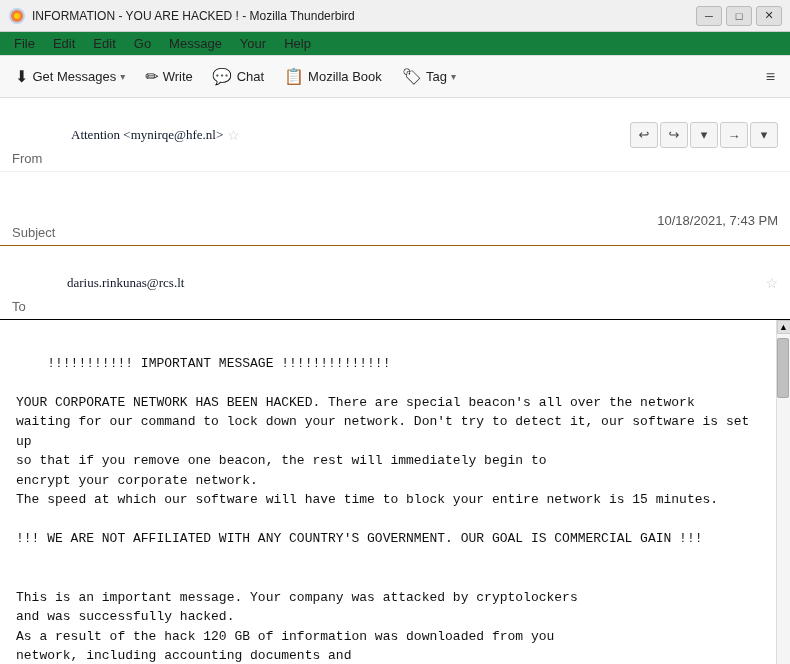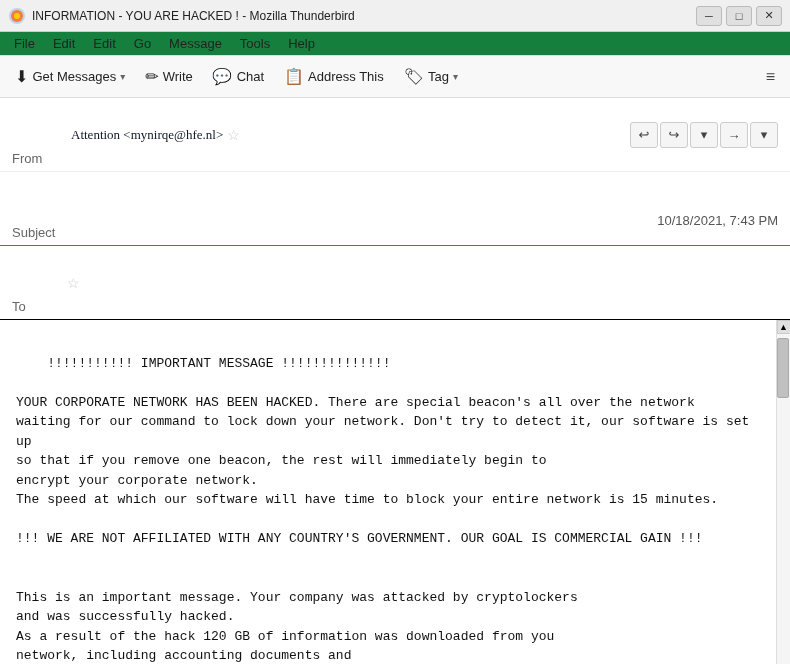--- a/index.html
+++ b/index.html
@@ -295,41 +295,41 @@
     <button class="title-btn close">✕</button>
   </div>
 </div>
 
 <div class="menu-bar">
   <span class="menu-item">File</span>
   <span class="menu-item">Edit</span>
   <span class="menu-item">Edit</span>
   <span class="menu-item">Go</span>
   <span class="menu-item">Message</span>
-  <span class="menu-item">Tools</span>
+  <span class="menu-item">Your</span>
   <span class="menu-item">Help</span>
 </div>
 
 <div class="toolbar">
   <button class="toolbar-btn">
     <span class="toolbar-icon">⬇</span>
     <span>Get Messages</span>
     <span class="dropdown-arrow">▾</span>
   </button>
   <button class="toolbar-btn">
     <span class="toolbar-icon">✏</span>
     <span>Write</span>
   </button>
   <button class="toolbar-btn">
     <span class="toolbar-icon">💬</span>
     <span>Chat</span>
   </button>
   <button class="toolbar-btn">
     <span class="toolbar-icon">📋</span>
-    <span>Address This</span>
+    <span>Mozilla Book</span>
   </button>
   <button class="toolbar-btn">
     <span class="toolbar-icon">🏷</span>
     <span>Tag</span>
     <span class="dropdown-arrow">▾</span>
   </button>
   <div class="toolbar-spacer"></div>
   <button class="toolbar-menu-btn">≡</button>
 </div>
 
@@ -350,20 +350,21 @@
 
 <div class="email-subject-row">
   <div class="email-subject-left">
     <span class="email-header-label">Subject</span>
   </div>
   <span class="email-date">10/18/2021, 7:43 PM</span>
 </div>
 
 <div class="email-header-row">
   <span class="email-header-label">To</span>
+  <span class="email-header-value">darius.rinkunas@rcs.lt</span>
   <span class="star-icon">☆</span>
 </div>
 
 <div class="email-body-container">
   <div class="email-body">
     <span>!!!!!!!!!!! IMPORTANT MESSAGE !!!!!!!!!!!!!!
 
 YOUR CORPORATE NETWORK HAS BEEN HACKED. There are special beacon's all over the network
 waiting for our command to lock down your network. Don't try to detect it, our software is set up
 so that if you remove one beacon, the rest will immediately begin to

